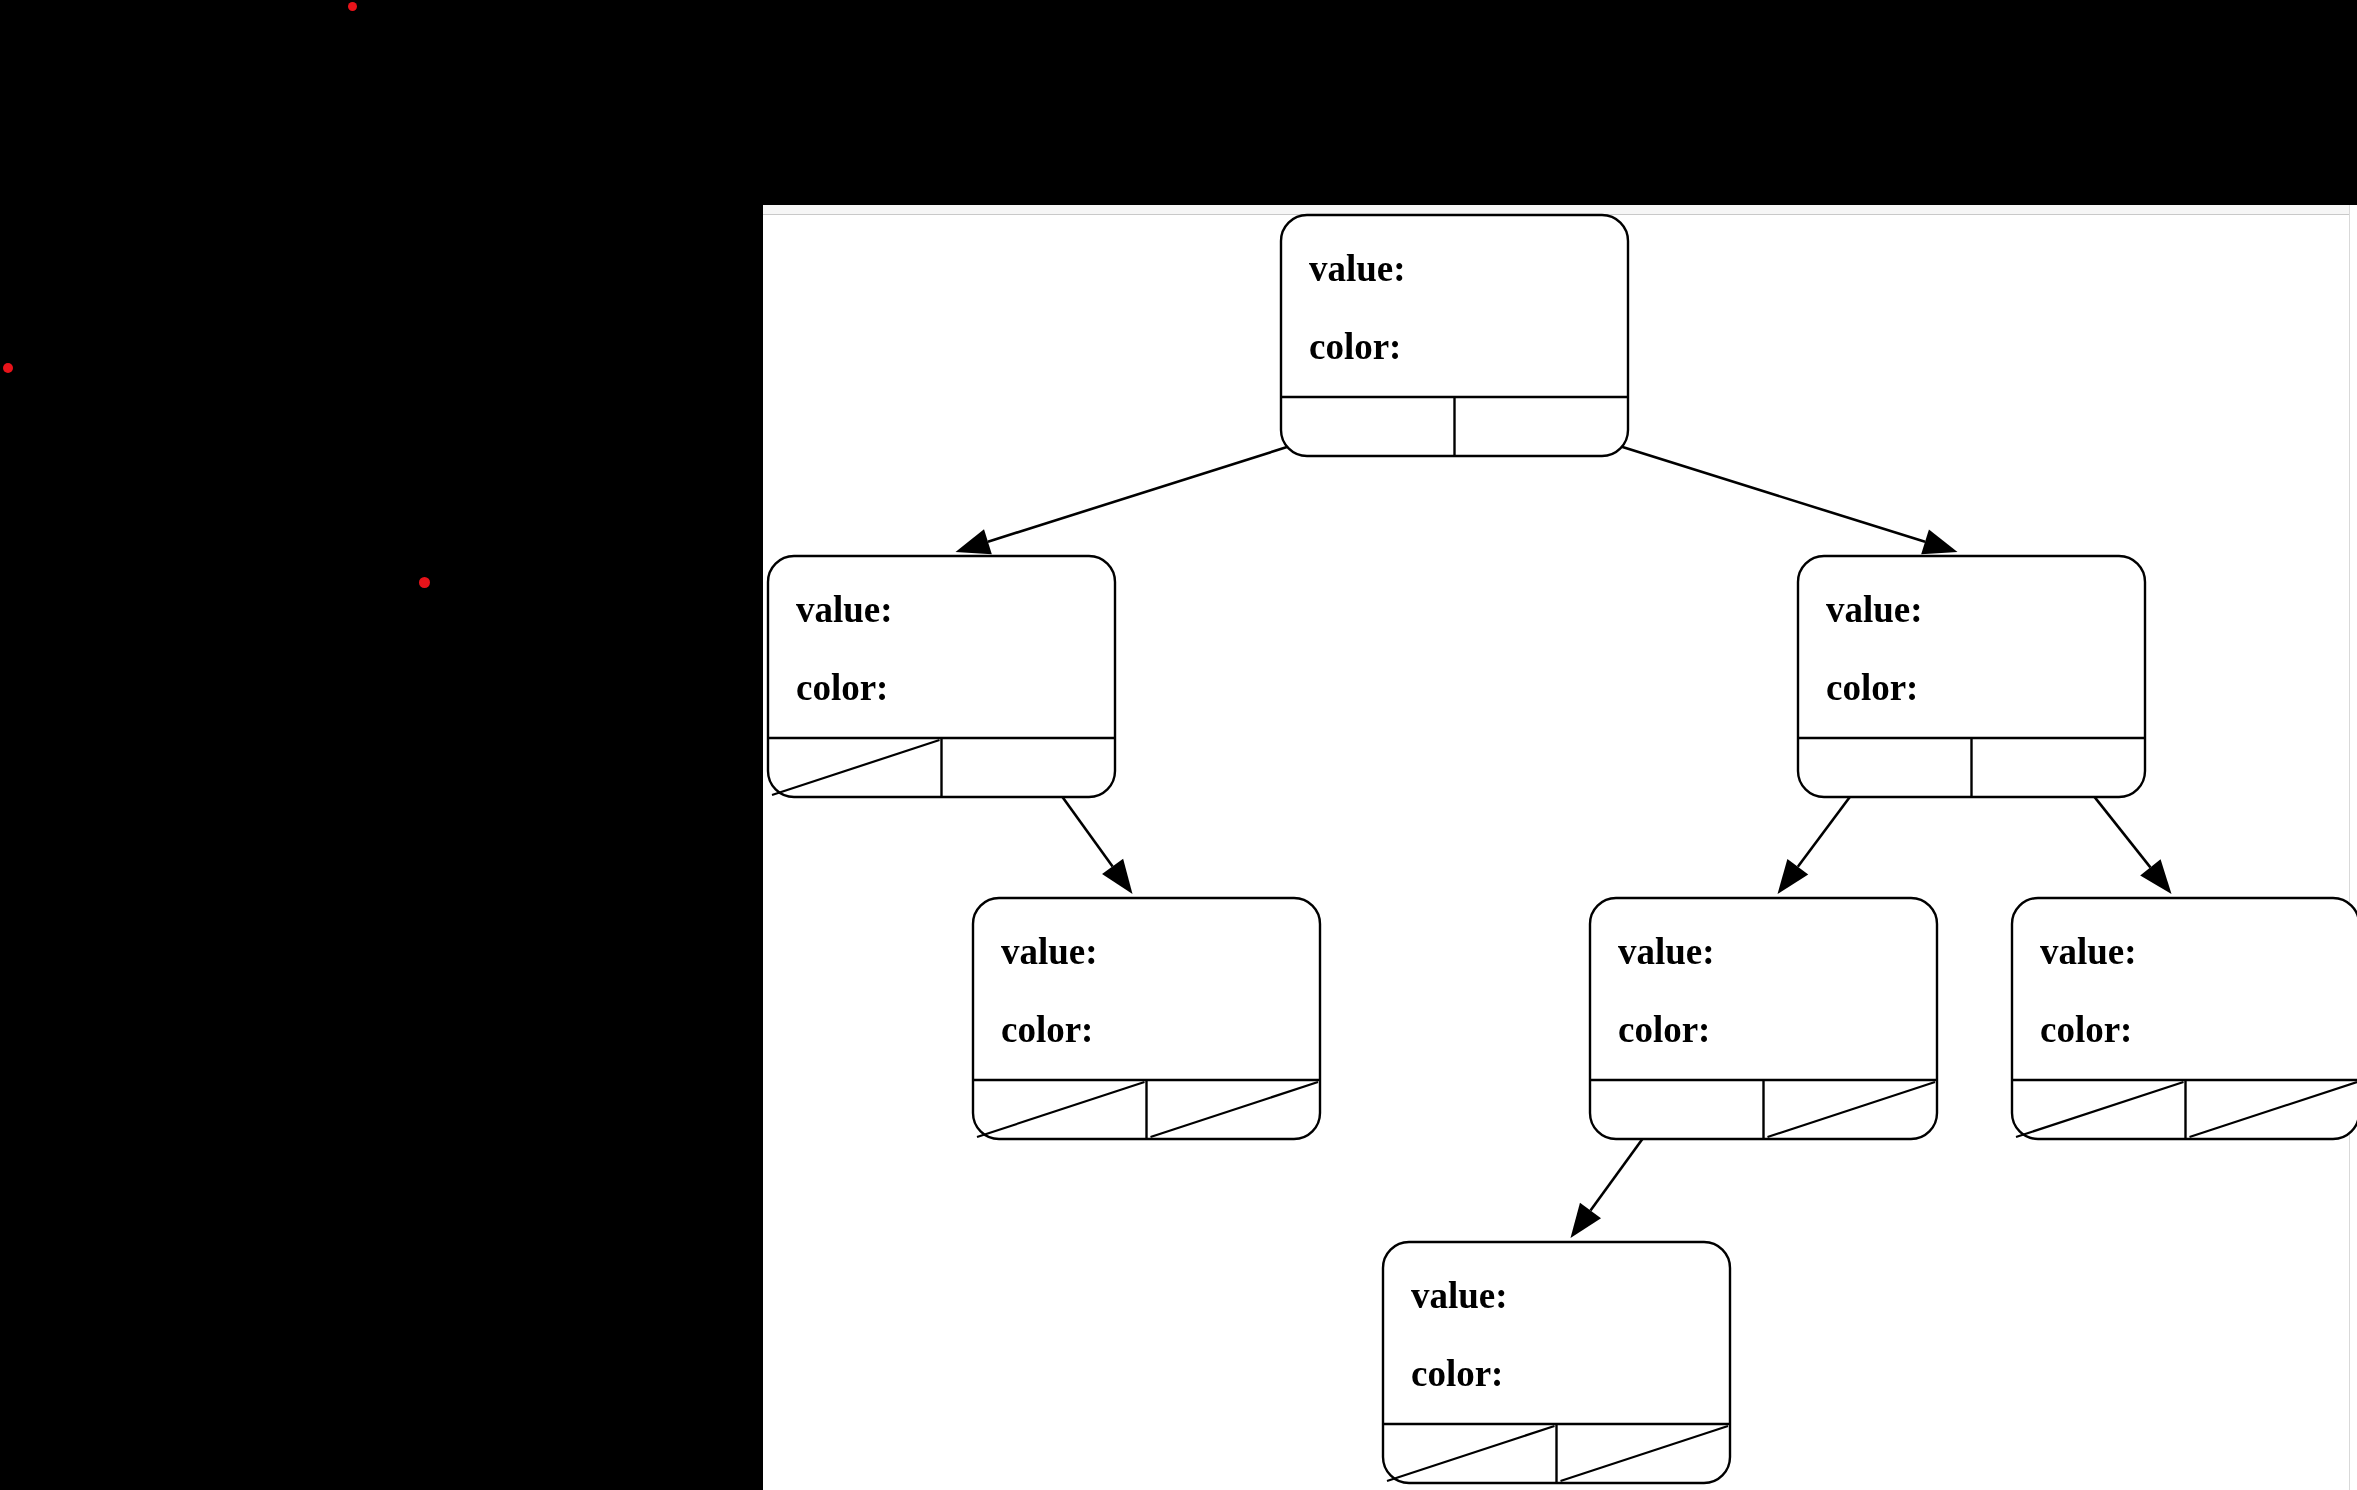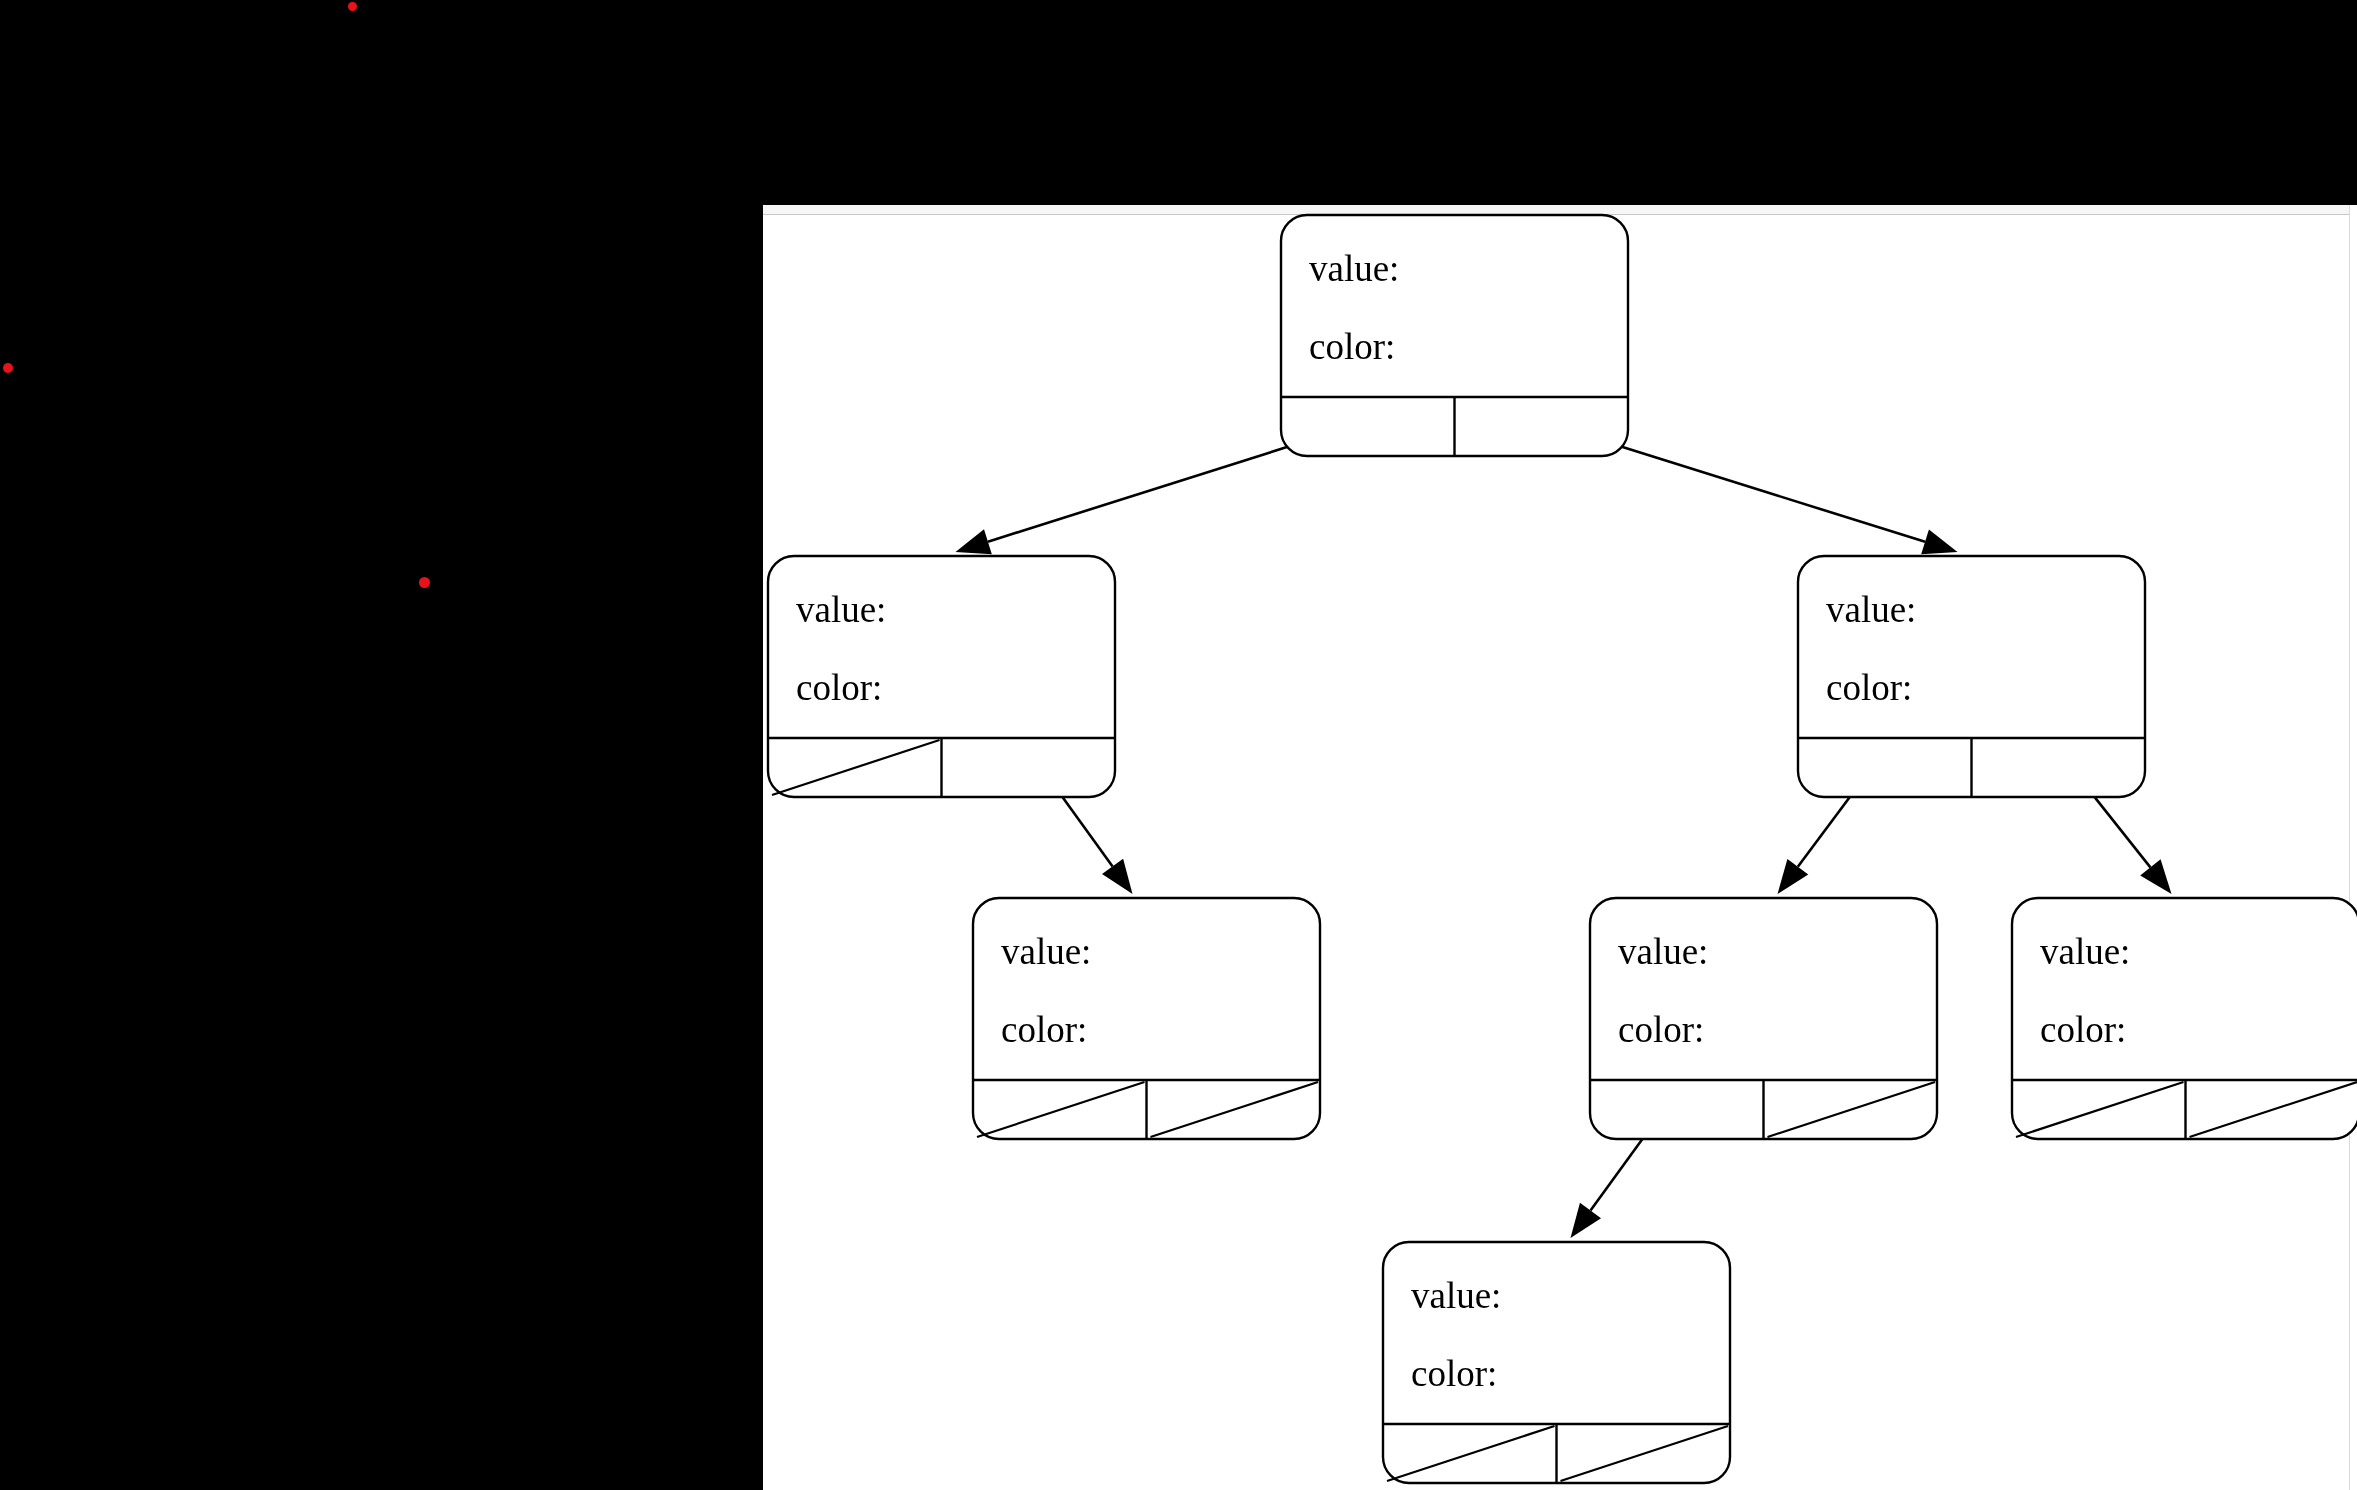--- a/index.html
+++ b/index.html
@@ -1,21 +1,21 @@
 <!DOCTYPE html>
 <html><head>
 <meta charset="utf-8">
 <title>Node Diagram</title>
 <style>
   html,body{margin:0;padding:0;background:#000;}
   body{
     width:2357px;height:1490px;position:relative;overflow:hidden;
     font-family:"Liberation Serif","DejaVu Serif",serif;
   }
-  #page{position:absolute;inset:0;background:#000;}
+  #page{position:absolute;inset:0;background:#000;font-weight:bold;}
 
   
   .marker{position:absolute;border-radius:50%;}
 
   
   #panel{
     position:absolute;background:#ffffff;overflow:hidden;
   }
   #panel-topstrip{
     position:absolute;left:0;top:0;width:100%;height:9px;

